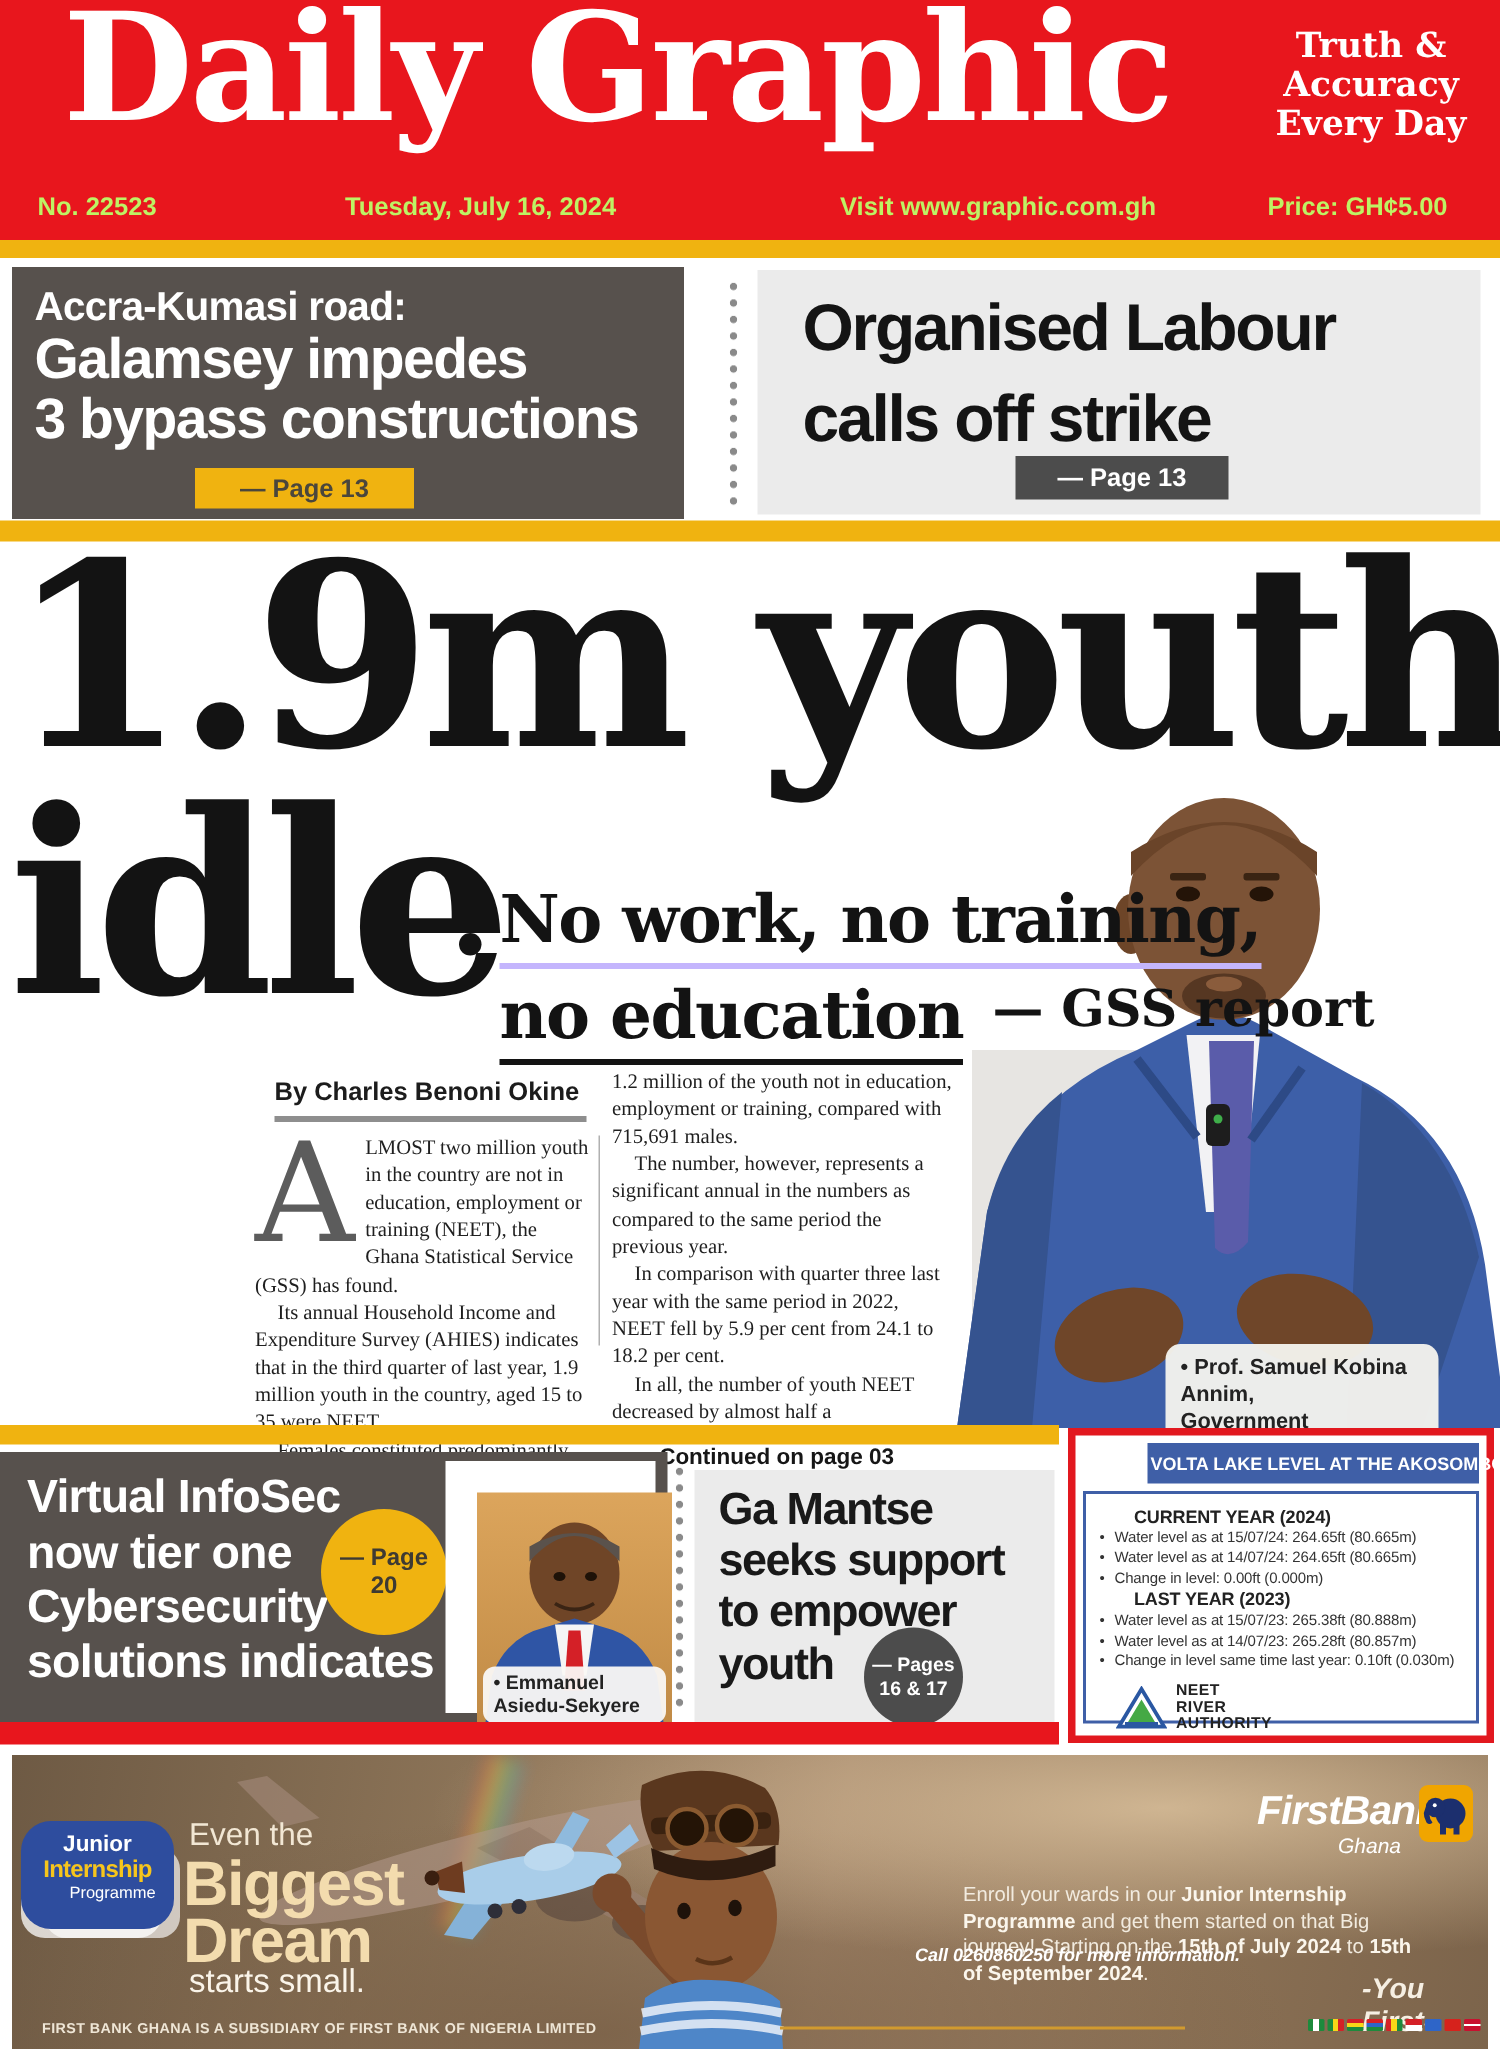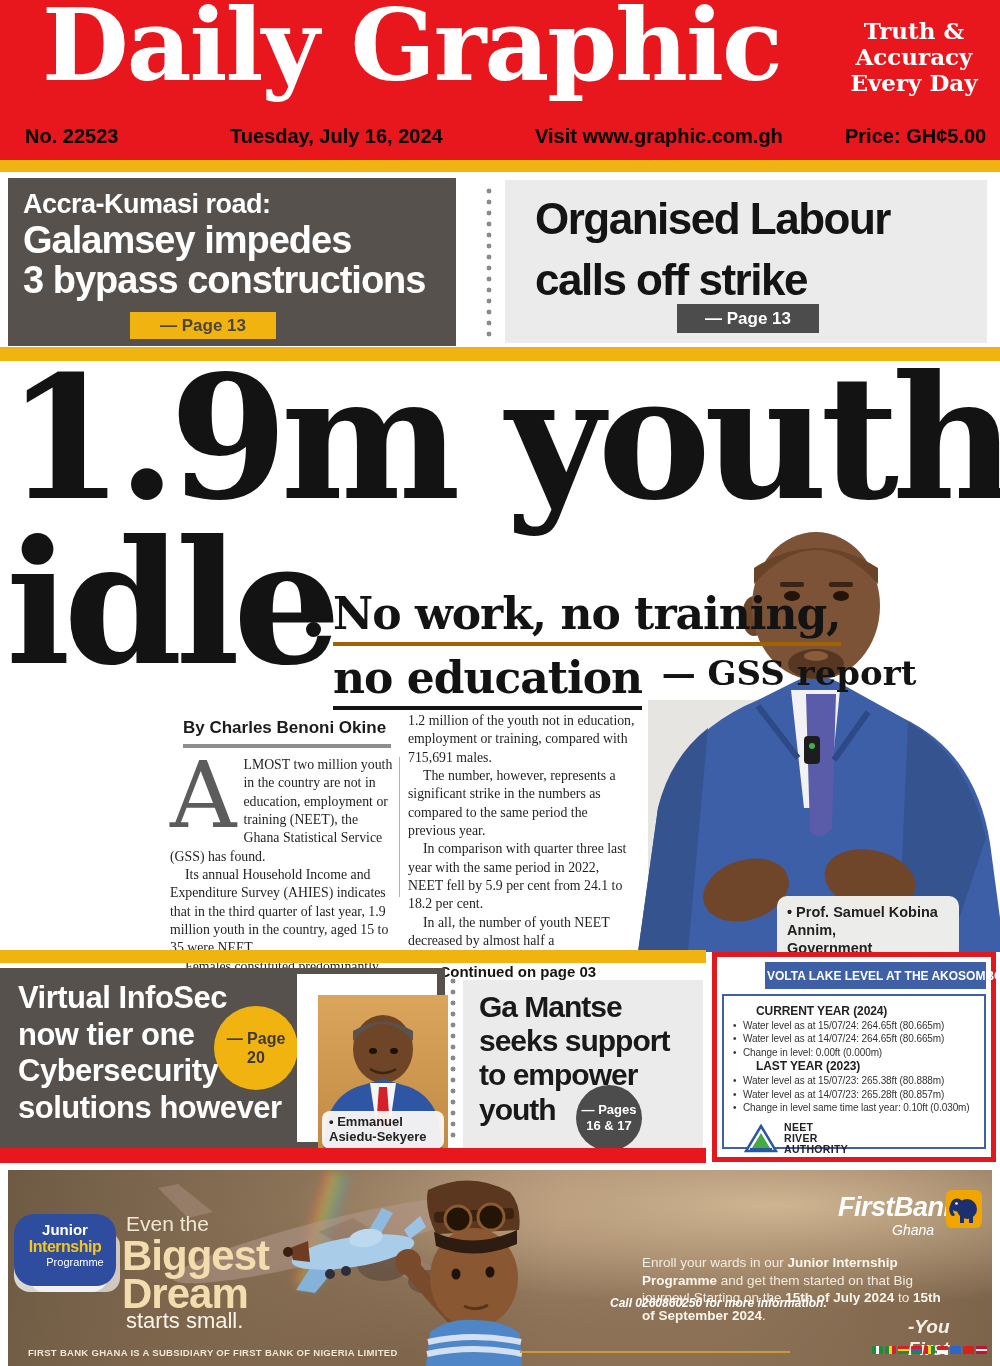--- a/index.html
+++ b/index.html
@@ -6,24 +6,24 @@
   body { background:#888; }
   .page { position:relative; width:1000px; height:1366px; margin:0 auto; background:#fff;
           font-family:"Liberation Sans", sans-serif; overflow:hidden; }
 
   
   .masthead { position:absolute; left:0; top:0; width:1000px; height:160px; background:#e8161d; }
   .mh-title { position:absolute; left:42px; top:-14px; color:#fff; font-family:"DejaVu Serif", serif;
               font-weight:bold; font-size:100px; letter-spacing:-2px; white-space:nowrap; }
   .mh-tagline { position:absolute; right:12px; top:18px; width:148px; text-align:center; color:#fff;
                 font-family:"DejaVu Serif", serif; font-weight:bold; font-size:23px; line-height:1.12; }
-  .mh-info span { position:absolute; bottom:12px; color:#000000; font-weight:bold; font-size:20px; white-space:nowrap; }
+  .mh-info span { position:absolute; bottom:12px; color:#bef264; font-weight:bold; font-size:17px; white-space:nowrap; }
   .mh-issue   { left:25px; }
   .mh-date    { left:230px; }
-  .mh-site    { left:535px; }
+  .mh-site    { left:560px; }
   .mh-price   { left:845px; }
 
   
   .stripe { position:absolute; left:0; }
   .stripe-gold-1 { top:160px; width:1000px; height:12px; background:#f0b310; }
   .stripe-gold-2 { top:347px; width:1000px; height:14px; background:#f0b310; }
   .stripe-gold-3 { top:950px; width:706px; height:13px; background:#f0b310; }
   .stripe-red-1  { top:1148px; width:706px; height:15px; background:#e8161d; }
 
   
@@ -39,21 +39,21 @@
   .story-right { position:absolute; left:505px; top:180px; width:482px; height:163px; background:#ebebeb; color:#141414; }
   .story-right .hl { margin:16px 0 0 30px; font-size:44px; font-weight:bold; line-height:1.03; letter-spacing:-1.5px; }
   .page-btn-dark { position:absolute; left:172px; bottom:10px; width:142px; height:29px; background:#4c4c4c;
                    color:#fff; font-weight:bold; font-size:17px; text-align:center; line-height:29px; }
 
   
   .lead-hl { position:absolute; left:6px; top:356px; color:#131313; font-family:"DejaVu Serif", serif;
              font-weight:bold; font-size:170px; line-height:0.97; letter-spacing:-7px; white-space:nowrap; }
   .sub-dot { position:absolute; left:306px; top:622px; width:15px; height:15px; border-radius:50%; background:#131313; }
   .subhead { position:absolute; left:333px; top:588px; font-family:"DejaVu Serif", serif; font-weight:bold; color:#131313; }
-  .subhead .l1 { display:table; font-size:44px; border-bottom:4px solid #a16207; padding-bottom:3px; letter-spacing:-1px; }
+  .subhead .l1 { display:table; font-size:44px; border-bottom:4px solid #c4b5fd; padding-bottom:3px; letter-spacing:-1px; }
   .subhead .l2row { margin-top:6px; white-space:nowrap; }
   .subhead .l2 { display:inline-block; font-size:44px; border-bottom:4px solid #131313; padding-bottom:3px; letter-spacing:-1px; }
   .subhead .attr { display:inline-block; font-size:34px; margin-left:14px; vertical-align:8px; }
 
   .gray-band { position:absolute; left:648px; top:700px; width:110px; height:252px; background:#e7e5e2; }
   .annim-photo { position:absolute; left:608px; top:498px; width:392px; height:454px; }
   .annim-caption { position:absolute; left:777px; top:896px; width:182px; background:rgba(244,242,237,0.96);
                    border-radius:10px; padding:7px 10px; font-size:14.5px; font-weight:bold; color:#222; line-height:1.25; }
 
   .byline-wrap { position:absolute; left:183px; top:718px; width:210px; }
@@ -226,39 +226,39 @@
     <span class="dropcap">A</span>
     <p>LMOST two million youth in the country are not in education, employment or training (NEET), the Ghana Statistical Service (GSS) has found.</p>
     <p class="indent">Its annual Household Income and Expenditure Survey (AHIES) indicates that in the third quarter of last year, 1.9 million youth in the country, aged 15 to 35 were NEET.</p>
     <p class="indent">Females constituted predominantly</p>
   </div>
 
   <div class="vrule"></div>
 
   <div class="col2">
     <p>1.2 million of the youth not in education, employment or training, compared with 715,691 males.</p>
-    <p class="indent">The number, however, represents a significant strike in the numbers as compared to the same period the previous year.</p>
+    <p class="indent">The number, however, represents a significant annual in the numbers as compared to the same period the previous year.</p>
     <p class="indent">In comparison with quarter three last year with the same period in 2022, NEET fell by 5.9 per cent from 24.1 to 18.2 per cent.</p>
     <p class="indent">In all, the number of youth NEET decreased by almost half a</p>
     <div class="continued">• Continued on page 03</div>
   </div>
 
   <div class="annim-caption">
     <div>• Prof. Samuel Kobina Annim,</div>
     <div>Government Statistician</div>
   </div>
 
   <div class="stripe stripe-gold-3"></div>
 
   <section class="story-infosec">
     <div class="hl">
       <div>Virtual InfoSec</div>
       <div>now tier one</div>
       <div>Cybersecurity</div>
-      <div>solutions however</div>
+      <div>solutions indicates</div>
     </div>
     <div class="circle-gold">
       <div>— Page</div>
       <div>20</div>
     </div>
     <div class="photo-frame">
       <div class="photo-inner">
         <svg width="130" height="158" viewBox="0 0 130 158">
           <ellipse cx="65" cy="54" rx="30" ry="34" fill="#6f4527"></ellipse>
           <path d="M35 46 Q65 12 95 46 L95 36 Q65 18 35 36 Z" fill="#5a524c"></path>

